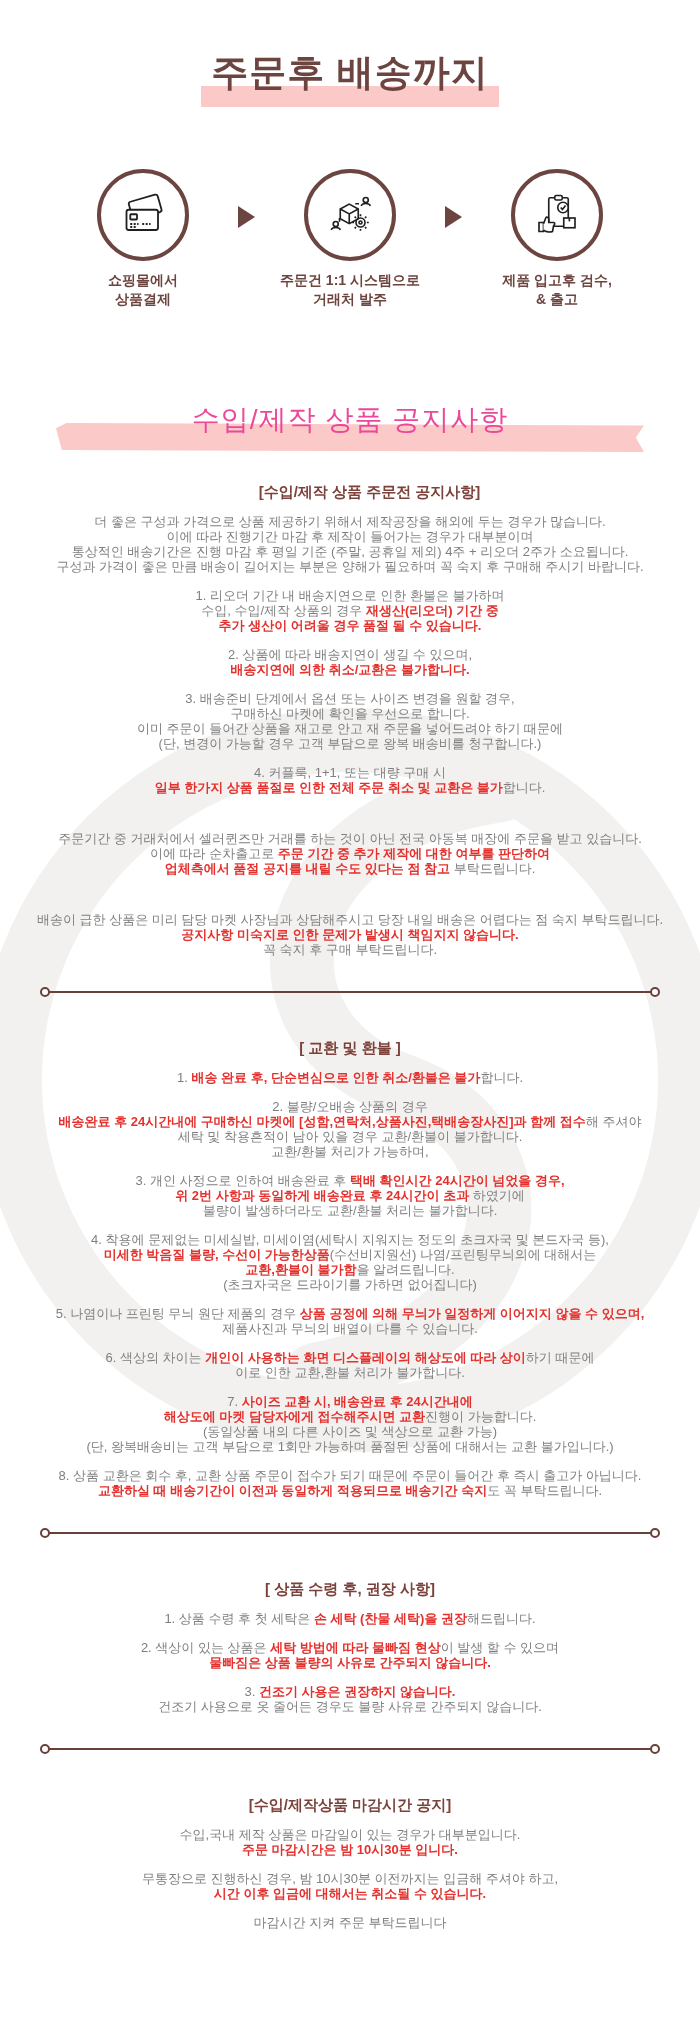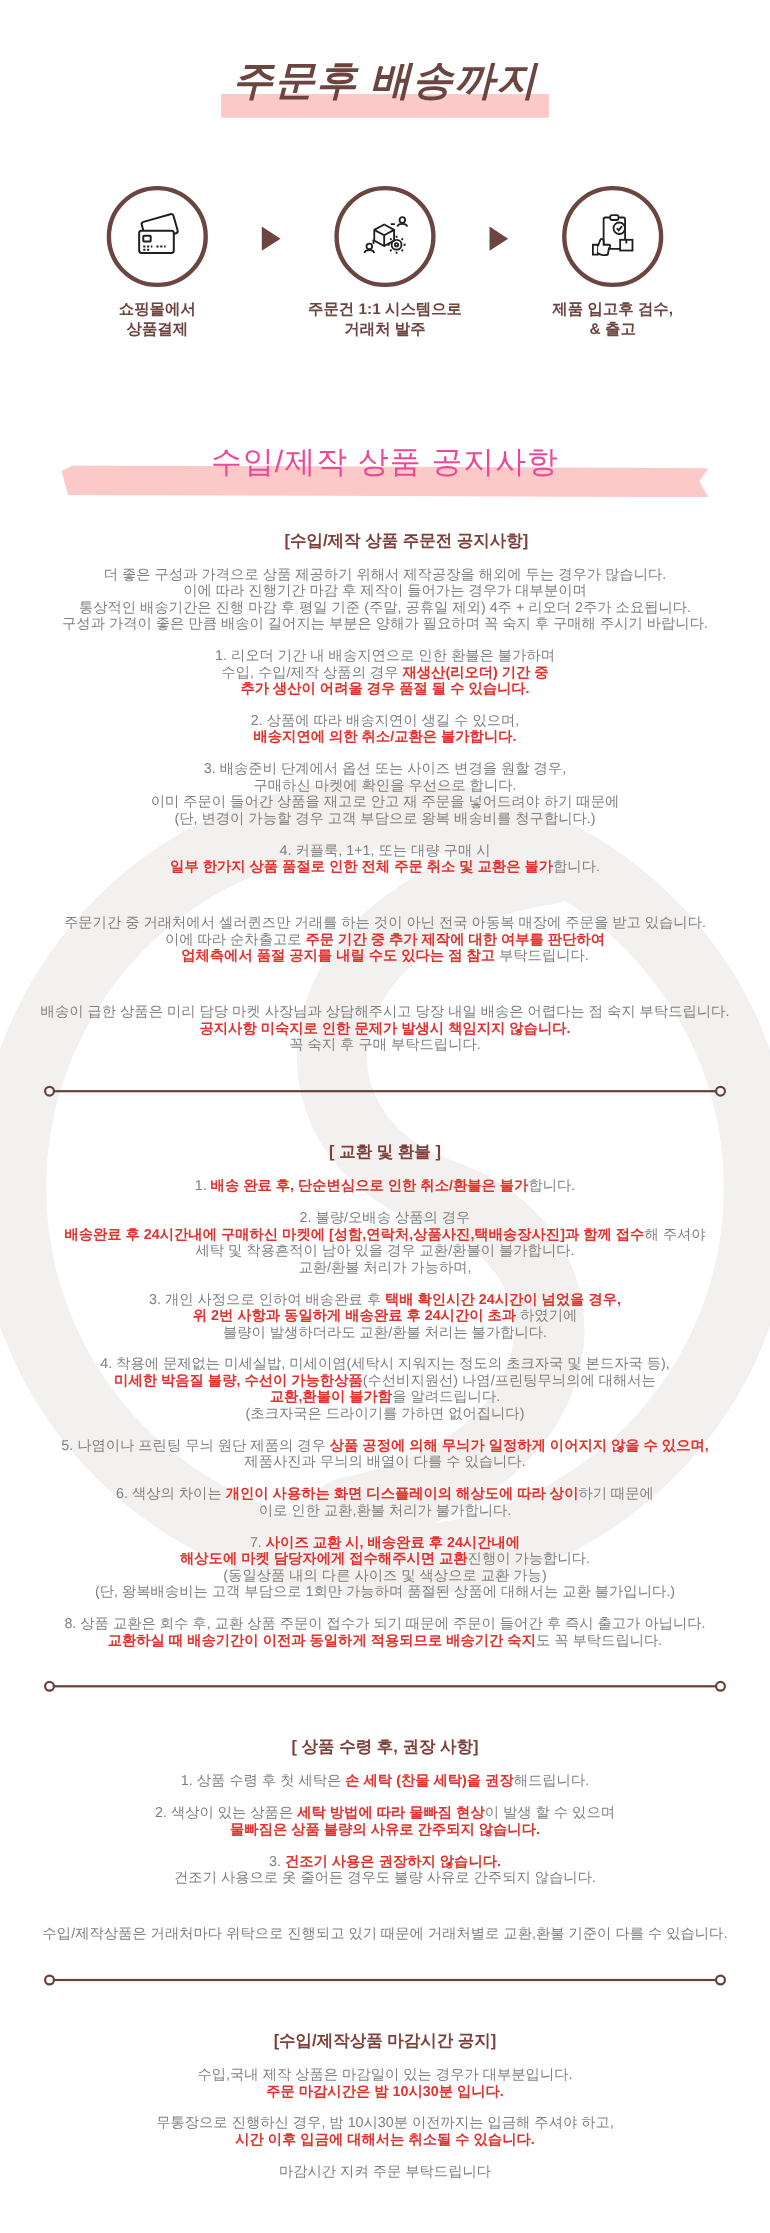--- a/index.html
+++ b/index.html
@@ -4,21 +4,21 @@
 <style>
   html,body{margin:0;padding:0;background:#ffffff;}
   .page{position:relative;width:700px;height:2030px;margin:0 auto;overflow:hidden;
         background:#ffffff;font-family:"Liberation Sans",sans-serif;}
   .watermark{position:absolute;left:-30px;top:600px;z-index:0;pointer-events:none;}
   .content{position:relative;z-index:1;}
 
   
   .title1-wrap{text-align:center;padding-top:48px;}
   .hl{display:inline-block;font-size:37px;font-weight:800;color:#6d4540;letter-spacing:1px;
-      background:linear-gradient(to top,#fbc9c7 0 36%,transparent 36%);padding:0 10px 9px 10px;font-style:italic;}
+      background:linear-gradient(to top,#fbc9c7 0 36%,transparent 36%);padding:0 10px 9px 10px;}
 
   
   .steps{display:flex;justify-content:center;align-items:flex-start;margin-top:62px;}
   .step{width:178px;text-align:center;}
   .circle{width:84px;height:84px;border:4px solid #6d4540;border-radius:50%;margin:0 auto;
           display:flex;align-items:center;justify-content:center;background:#fff;}
   .circle svg{display:block;}
   .step-label{margin-top:10px;font-size:14px;font-weight:700;color:#6d4540;line-height:19px;}
   .arrow{width:0;height:0;border-top:11px solid transparent;border-bottom:11px solid transparent;
          border-left:17px solid #6d4540;margin:37px 6px 0 6px;}
@@ -342,25 +342,20 @@
         </div>
         <div class="block">
           <div class="tline">
             <span>3. </span>
             <span class="red">건조기 사용은 권장하지 않습니다.</span>
           </div>
           <div class="tline">
             <span>건조기 사용으로 옷 줄어든 경우도 불량 사유로 간주되지 않습니다.</span>
           </div>
         </div>
-        <div class="block sp">
-          <div class="tline">
-            <span>수입/제작상품은 거래처마다 위탁으로 진행되고 있기 때문에 거래처별로 교환,환불 기준이 다를 수 있습니다.</span>
-          </div>
-        </div>
         <div class="divider">
           <span class="divider-line"></span>
           <span class="dot l"></span>
           <span class="dot r"></span>
         </div>
         <div class="sec-heading">[수입/제작상품 마감시간 공지]</div>
         <div class="block">
           <div class="tline">
             <span>수입,국내 제작 상품은 마감일이 있는 경우가 대부분입니다.</span>
           </div>

